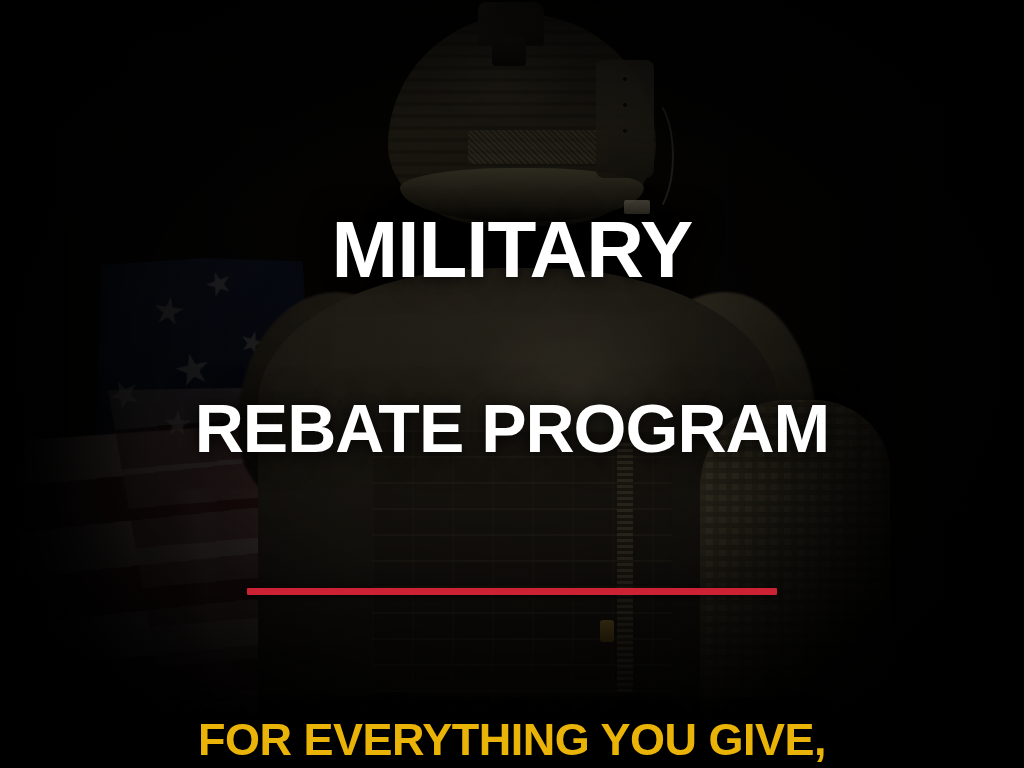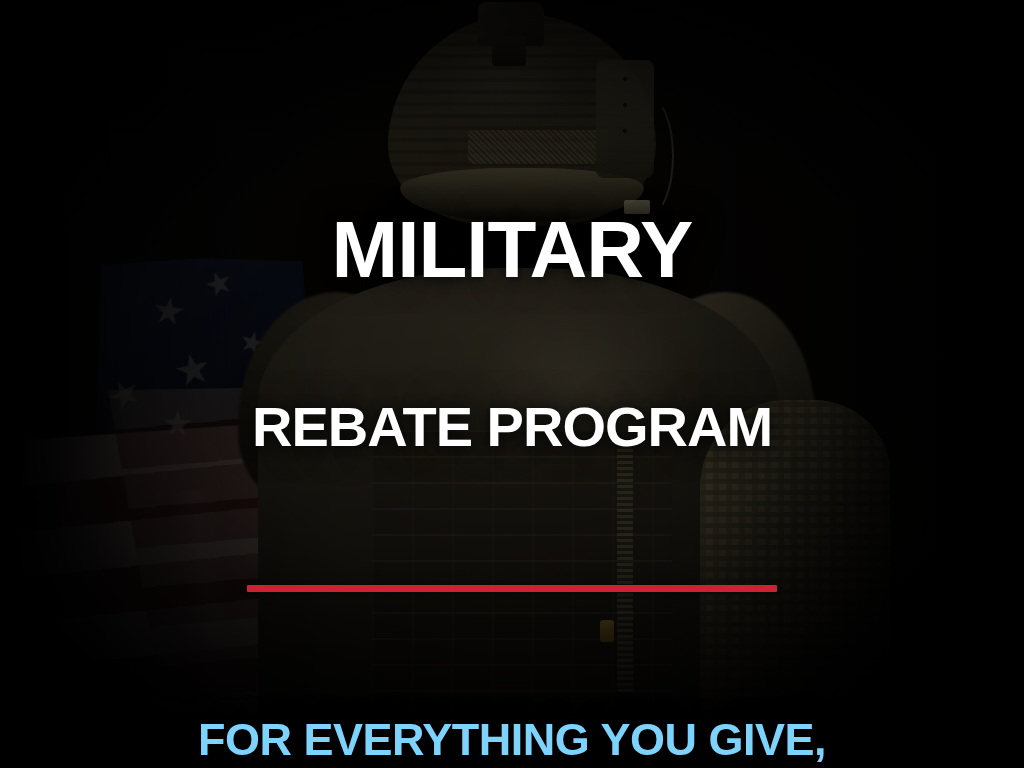--- a/index.html
+++ b/index.html
@@ -252,32 +252,32 @@
 
   .headline {
     color:#ffffff;
     font-weight:bold;
     letter-spacing:-1px;
     line-height:.96;
     text-shadow:0 2px 14px rgba(0,0,0,.75), 0 0 34px rgba(0,0,0,.55);
     font-stretch:condensed;
   }
   #title-line-1 { margin-top:212px; font-size:80px; }
-  #title-line-2 { font-size:56px; white-space:nowrap; }
+  #title-line-2 { font-size:68px; white-space:nowrap; }
 
   .rule {
     width:530px; height:7px;
     background:#cc2233;
     margin:19px 0 0 0;
     border-radius:1px;
     box-shadow:0 1px 5px rgba(0,0,0,.6);
   }
 
   .subhead {
-    color:#7dd3fc;
+    color:#eab308;
     font-weight:bold;
     font-size:45px;
     line-height:1.22;
     letter-spacing:-.5px;
     margin-top:10px;
     text-shadow:0 2px 12px rgba(0,0,0,.8), 0 0 26px rgba(0,0,0,.5);
     white-space:nowrap;
   }
   .subhead div { display:block; }
 </style>

